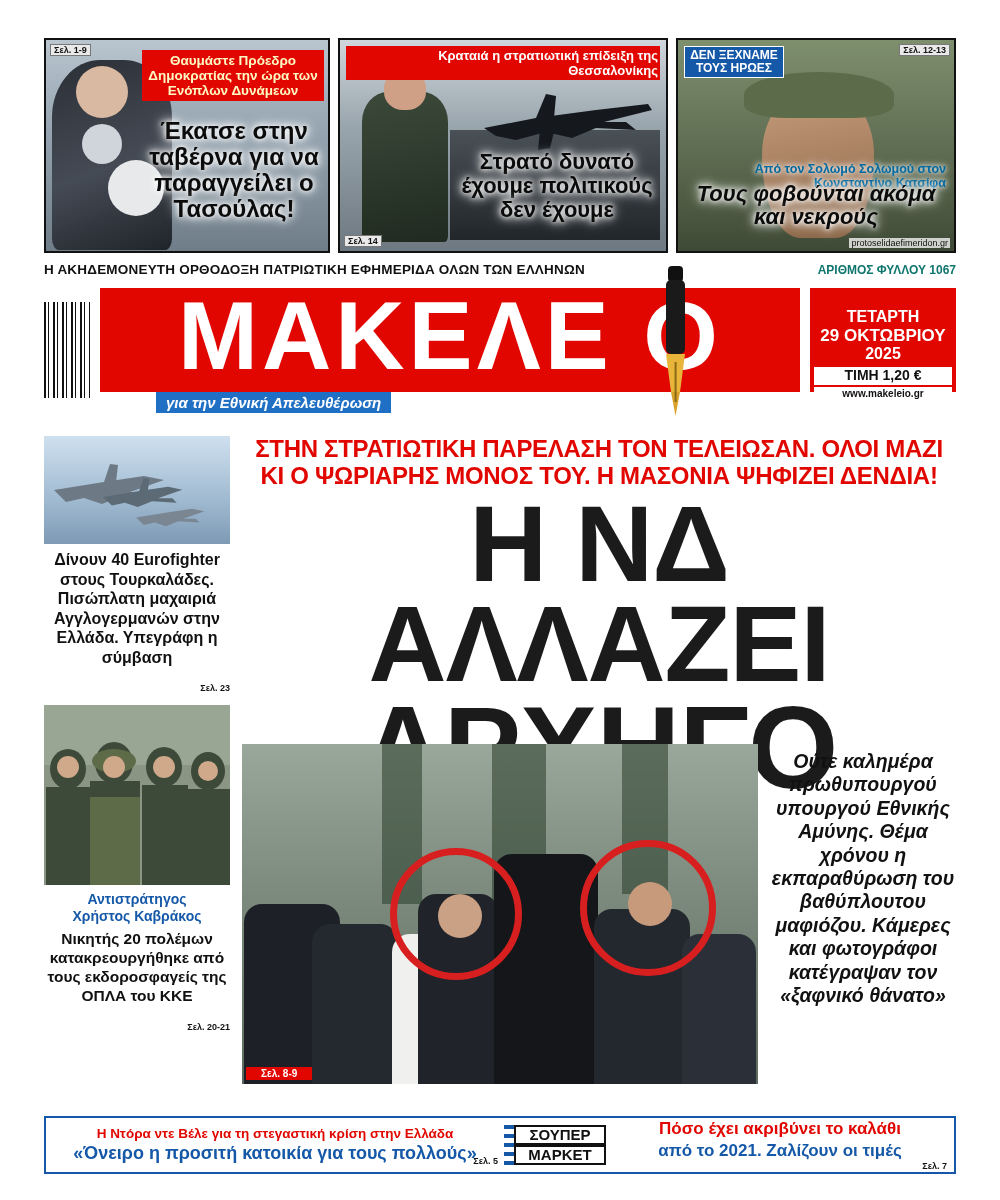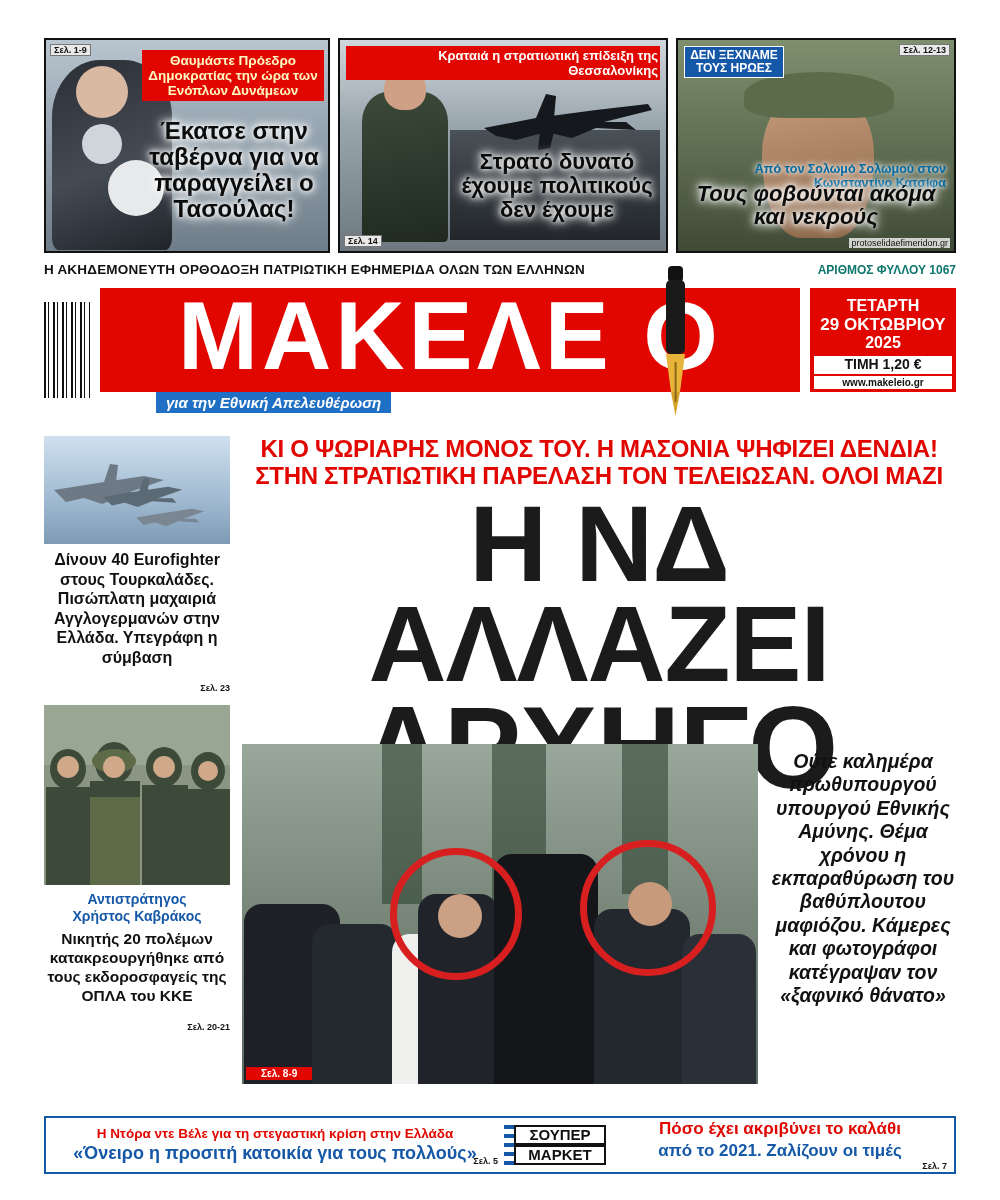--- a/index.html
+++ b/index.html
@@ -127,21 +127,21 @@
   }
   .pen {
     position:absolute; left:616px; top:-22px; width:30px; height:150px; z-index:5;
   }
   .tagline {
     position:absolute; left:112px; top:104px; background:#1f6fc4; color:#fff;
     font-weight:bold; font-style:italic; font-size:15px; padding:2px 10px;
   }
   .date-box {
     position:absolute; right:0; top:0; width:146px; height:104px; background:#e10600;
-    color:#fff; text-align:center; padding-top:9px;
+    color:#fff; text-align:center; padding-top:20px;
   }
   .date-box div { font-weight:bold; line-height:1.12; }
   .d-day { font-size:16px; }
   .d-date { font-size:17px; }
   .d-year { font-size:16px; }
   .d-price { font-size:14px; background:#fff; color:#111; margin:4px 4px 0; padding:1px 0; }
   .d-site { font-size:10px; color:#111; background:#fff; margin:2px 4px 0; padding:1px 0; }
 
   
   .main { position:absolute; left:44px; top:436px; width:912px; height:672px; }
@@ -328,22 +328,22 @@
         <div>Χρήστος Καβράκος</div>
       </div>
 
       <div class="left-text-2">Νικητής 20 πολέμων κατακρεουργήθηκε από τους εκδοροσφαγείς της ΟΠΛΑ του ΚΚΕ</div>
       <span class="page-ref">Σελ. 20-21</span>
     </div>
 
     <div class="right-col">
 
       <div class="overline">
+        <div>ΣΤΗΝ ΣΤΡΑΤΙΩΤΙΚΗ ΠΑΡΕΛΑΣΗ ΤΟΝ ΤΕΛΕΙΩΣΑΝ. ΟΛΟΙ ΜΑΖΙ</div>
         <div>ΚΙ Ο ΨΩΡΙΑΡΗΣ ΜΟΝΟΣ ΤΟΥ. Η ΜΑΣΟΝΙΑ ΨΗΦΙΖΕΙ ΔΕΝΔΙΑ!</div>
-        <div>ΣΤΗΝ ΣΤΡΑΤΙΩΤΙΚΗ ΠΑΡΕΛΑΣΗ ΤΟΝ ΤΕΛΕΙΩΣΑΝ. ΟΛΟΙ ΜΑΖΙ</div>
       </div>
 
       <div class="mega">
         <div>Η ΝΔ ΑΛΛΑΖΕΙ</div>
         <div class="l2">ΑΡΧΗΓΟ</div>
       </div>
 
       <div class="bottom-block">
 
         <div class="main-photo">

